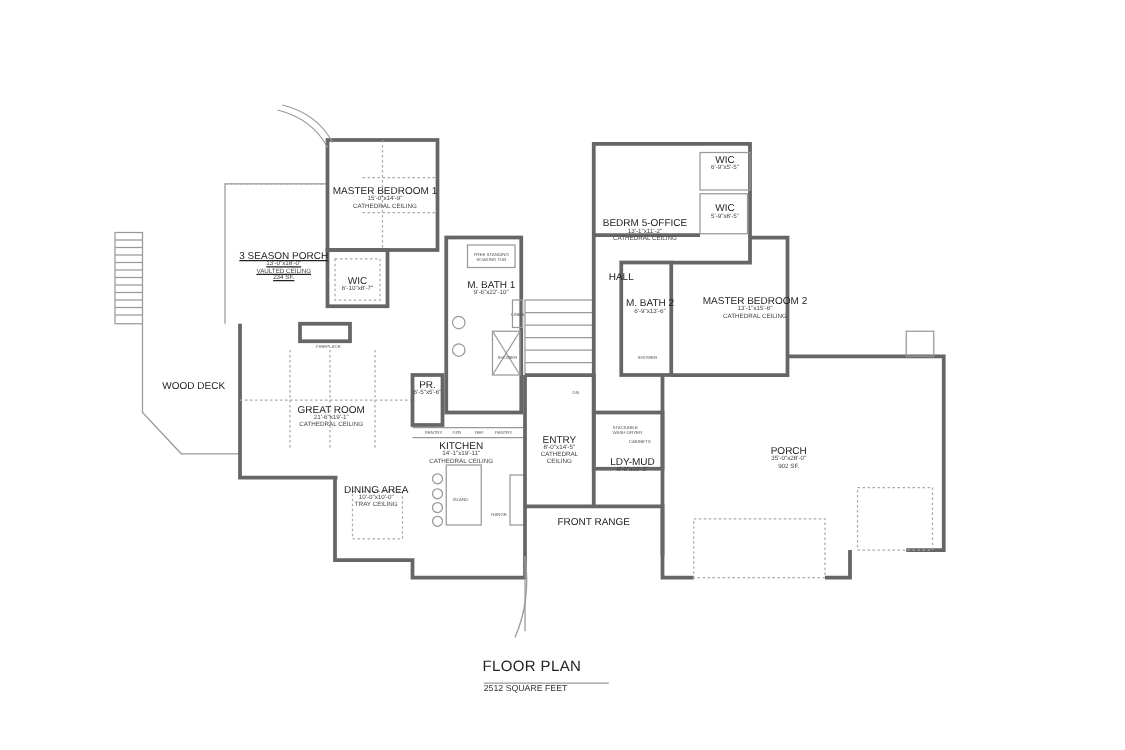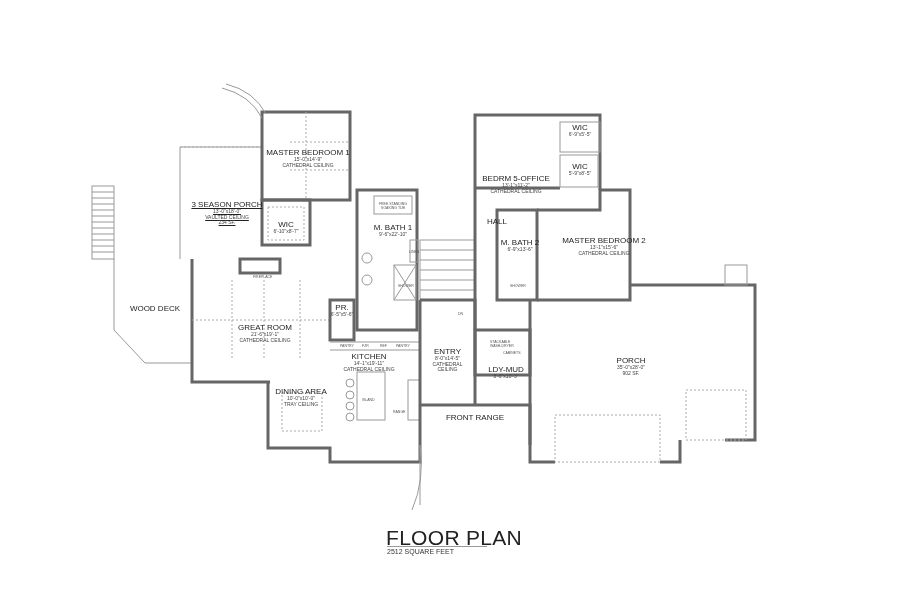--- a/index.html
+++ b/index.html
@@ -6,21 +6,21 @@
   body { width:900px; height:600px; position:relative; overflow:hidden; font-family:"Liberation Sans", sans-serif; color:#222; }
   svg.plan { position:absolute; left:0; top:0; width:900px; height:600px; }
   .wall { stroke:#666; stroke-width:3; fill:none; }
   .thin { stroke:#999; stroke-width:1; fill:none; }
   .dash { stroke:#aaa; stroke-width:1; fill:none; stroke-dasharray:2 2; }
   .lbl { position:absolute; text-align:center; line-height:1.05; white-space:nowrap; }
   .lbl .name { font-size:8px; color:#222; display:block; }
   .lbl .dim { font-size:5px; color:#444; display:block; }
   .lbl .note { font-size:5px; color:#444; display:block; }
   .tiny { position:absolute; font-size:3.5px; color:#555; white-space:nowrap; }
-  .title { position:absolute; left:386px; top:526px; font-size:21px; color:#222; letter-spacing:0.3px; }
+  .title { position:absolute; left:386px; top:526px; font-size:12px; color:#222; letter-spacing:0.3px; }
   .subtitle { position:absolute; left:387px; top:546px; font-size:7px; color:#333; border-top:1px solid #999; padding-top:1px; width:100px; }
 </style>
 </head>
 <body>
 
 <svg class="plan" viewBox="0 0 900 600">
 
   <g>
     <rect x="92" y="186" width="22" height="73" class="thin"></rect>
     <line x1="92" y1="192" x2="114" y2="192" class="thin"></line>

